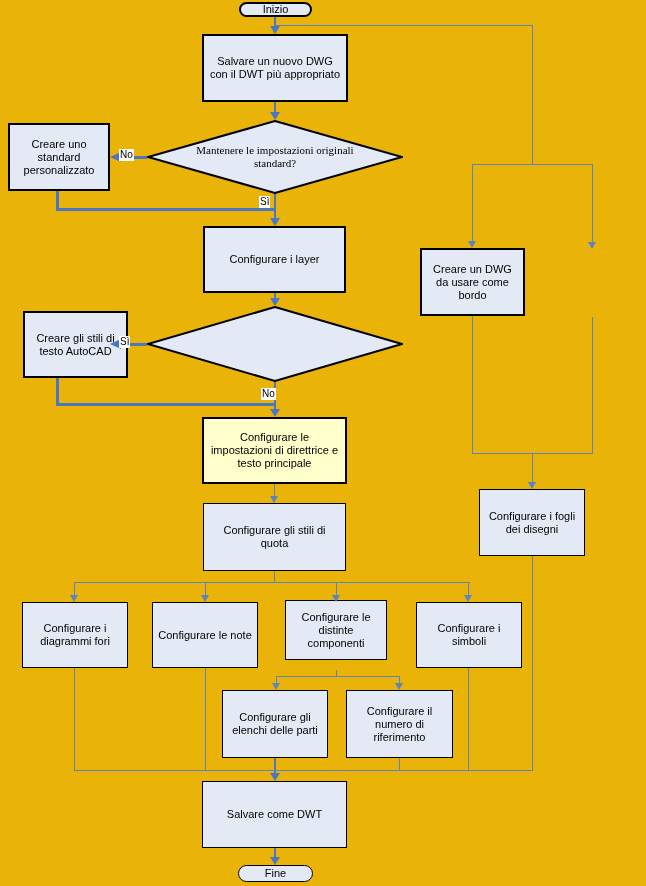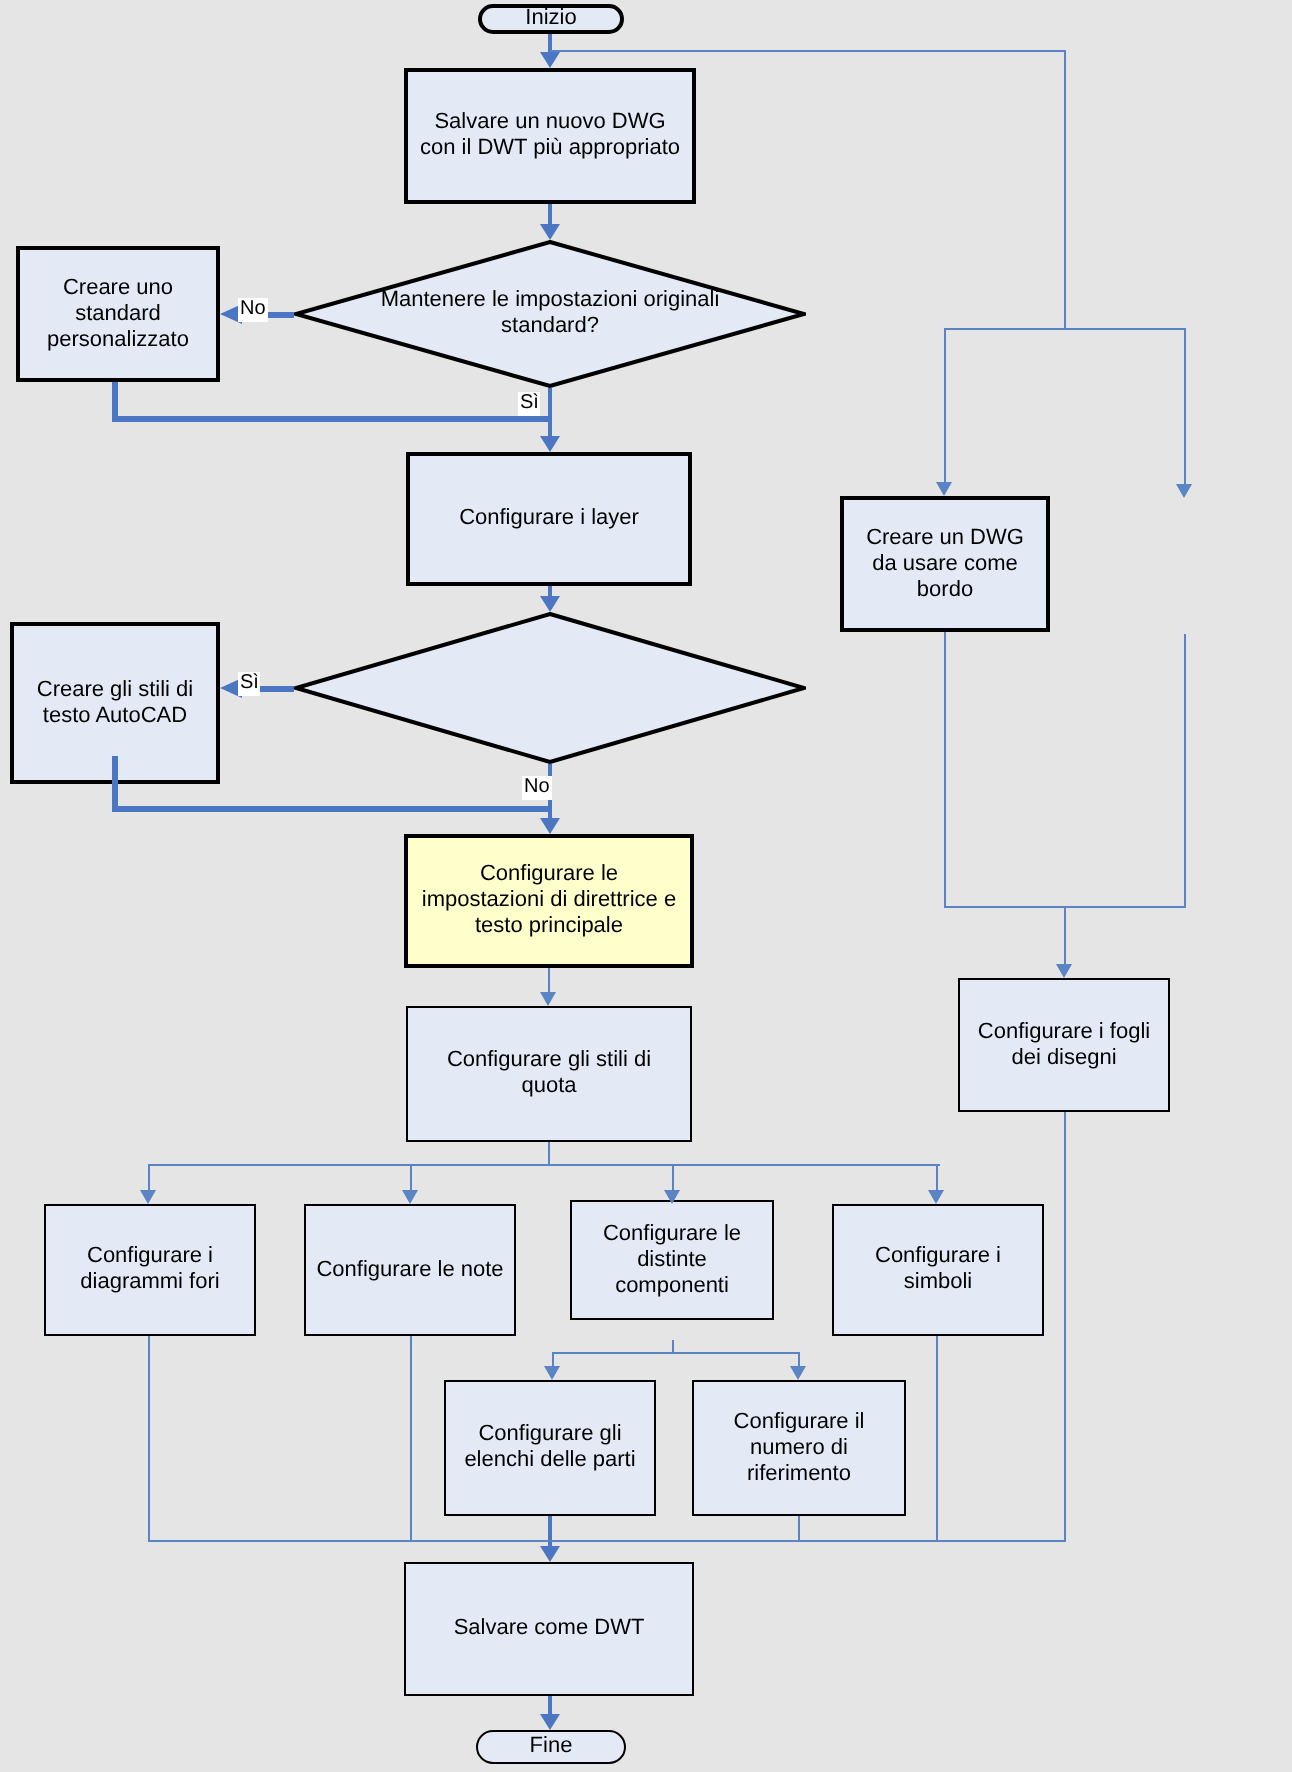--- a/index.html
+++ b/index.html
@@ -1,24 +1,24 @@
 <!DOCTYPE html>
 <html><head>
 <meta charset="utf-8">
 <style>
   html,body{margin:0;padding:0;background:#fff;}
-  .canvas{position:relative;width:646px;height:886px;background:#e5e5e5;
+  .canvas{position:relative;width:646px;height:886px;background:#eab308;
           font-family:"Liberation Sans",sans-serif;overflow:hidden;}
   .node{position:absolute;box-sizing:border-box;background:#e3eaf5;border:1px solid #000;
         display:flex;align-items:center;justify-content:center;text-align:center;
         font-size:11px;line-height:13px;color:#000;padding:2px 5px;}
   .b2{border-width:2px;}
   .hl{background:#ffffcc;}
   .pill{border-radius:9px;padding:0 3px;line-height:11px;}
-  .dwrap{position:absolute;}
+  .dwrap{position:absolute;font-family:Liberation Serif, serif;}
   .dwrap svg{position:absolute;left:0;top:0;display:block;}
   .dlabel{position:absolute;left:43px;top:0;width:170px;height:100%;display:flex;
           align-items:center;justify-content:center;text-align:center;
           font-size:11px;line-height:13px;color:#000;}
   .ln{position:absolute;background:#5b84c4;}
   .lnT{position:absolute;background:#4a76c2;}
   .ahd{position:absolute;width:0;height:0;border-left:5px solid transparent;
        border-right:5px solid transparent;border-top:8px solid #4a76c2;}
   .ahds{position:absolute;width:0;height:0;border-left:4px solid transparent;
         border-right:4px solid transparent;border-top:7px solid #5b84c4;}
@@ -31,21 +31,21 @@
 <body>
 
 <div class="canvas">
 
   <div class="node pill b2" style="left:239px;top:2px;width:73px;height:15px;">Inizio</div>
   <div class="node pill" style="left:238px;top:865px;width:75px;height:17px;">Fine</div>
 
   <div class="node b2" style="left:202px;top:34px;width:146px;height:68px;">Salvare un nuovo DWG con il DWT più appropriato</div>
   <div class="node b2" style="left:8px;top:123px;width:102px;height:68px;">Creare uno standard personalizzato</div>
   <div class="node b2" style="left:203px;top:226px;width:143px;height:67px;">Configurare i layer</div>
-  <div class="node b2" style="left:5px;top:311px;width:105px;height:81px;">Creare gli stili di testo AutoCAD</div>
+  <div class="node b2" style="left:23px;top:311px;width:105px;height:67px;">Creare gli stili di testo AutoCAD</div>
   <div class="node b2 hl" style="left:202px;top:417px;width:145px;height:67px;">Configurare le impostazioni di direttrice e testo principale</div>
   <div class="node b2" style="left:420px;top:248px;width:105px;height:68px;">Creare un DWG da usare come bordo</div>
 
   <div class="node" style="left:203px;top:503px;width:143px;height:68px;">Configurare gli stili di quota</div>
   <div class="node" style="left:479px;top:489px;width:106px;height:67px;">Configurare i fogli dei disegni</div>
   <div class="node" style="left:22px;top:602px;width:106px;height:66px;">Configurare i diagrammi fori</div>
   <div class="node" style="left:152px;top:602px;width:106px;height:66px;">Configurare le note</div>
   <div class="node" style="left:285px;top:600px;width:102px;height:60px;">Configurare le distinte componenti</div>
   <div class="node" style="left:416px;top:602px;width:106px;height:66px;">Configurare i simboli</div>
   <div class="node" style="left:222px;top:690px;width:106px;height:68px;">Configurare gli elenchi delle parti</div>

